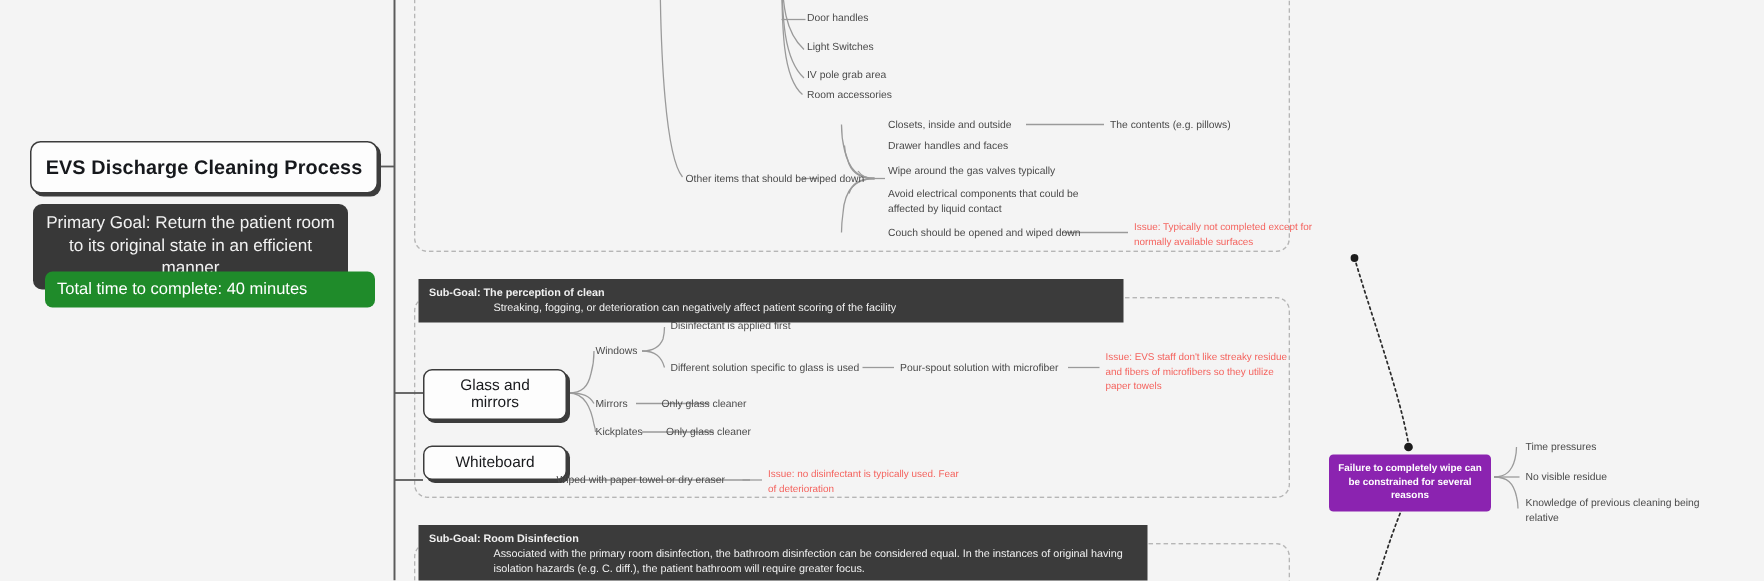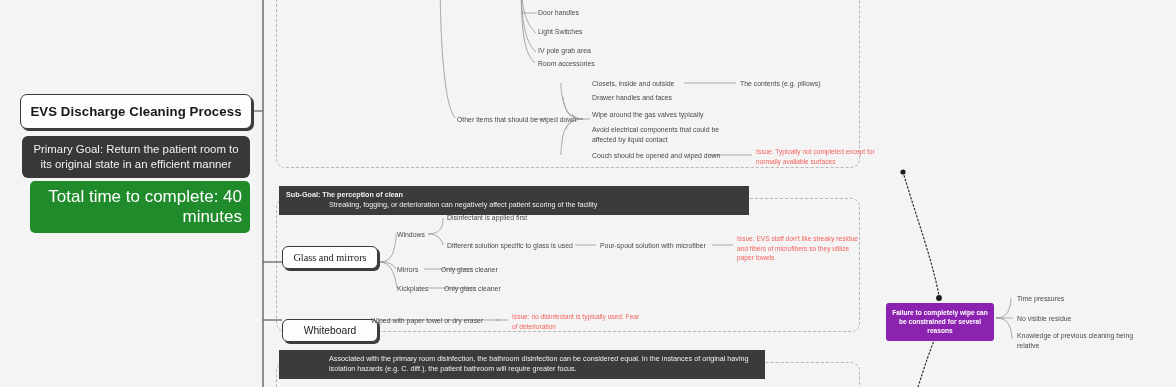--- a/index.html
+++ b/index.html
@@ -25,40 +25,40 @@
     border-radius:7px;
     box-shadow:2px 2px 0 #3c3c3c;
     text-align:center;
     font-size:13.2px;
     font-weight:bold;
     letter-spacing:.1px;
     color:#16181c;
   }
   .goal-box{
     position:absolute;
-    left:22px;top:136px;width:228px;
+    left:22px;top:136px;width:210px;
     box-sizing:border-box;
     padding:6px 8px;
     background:#383838;
     border-radius:6px;
     color:#f2f2f2;
     text-align:center;
     font-size:11.4px;
     line-height:1.32;
   }
   .time-box{
     position:absolute;
     left:30px;top:181px;width:220px;
     box-sizing:border-box;
     padding:6px 8px;
     background:#1f8b2a;
     border-radius:5px;
     color:#ffffff;
-    text-align:right;
-    font-size:17px;
+    text-align:left;
+    font-size:11px;
   }
 
   
   .group{
     position:absolute;
     box-sizing:border-box;
     border:1.4px dashed #b6b6b6;
     border-radius:9px;
     background:#f4f4f4;
   }
@@ -88,22 +88,22 @@
     box-sizing:border-box;
     background:#fdfdfd;
     border:1.5px solid #3c3c3c;
     border-radius:6px;
     box-shadow:2px 2px 0 #3c3c3c;
     font-size:10.3px;
     color:#18191c;
     text-align:center;
     padding:5px 8px;
   }
-  #node-glass{left:282px;top:246px;width:96px;font-family:Liberation Serif, serif;}
-  #node-whiteboard{left:282px;top:319px;width:96px;}
+  #node-glass{left:282px;top:246px;width:96px;}
+  #node-whiteboard{left:282px;top:297px;width:96px;}
 
   
   .purple-node{
     position:absolute;
     left:886px;top:303px;width:108px;
     box-sizing:border-box;
     background:#8b23b0;
     border-radius:3px;
     color:#ffffff;
     font-size:6.6px;
@@ -238,20 +238,21 @@
   <div class="leaf" style="left:397px;top:265px;">Mirrors</div>
   <div class="leaf" style="left:441px;top:265px;">Only glass cleaner</div>
   <div class="leaf" style="left:397px;top:284px;">Kickplates</div>
   <div class="leaf" style="left:444px;top:284px;">Only glass cleaner</div>
 
   <div class="leaf" style="left:371px;top:316px;">Wiped with paper towel or dry eraser</div>
   <div class="issue" style="left:512px;top:312px;">Issue: no disinfectant is typically used. Fear
 of deterioration</div>
 
   <div class="subgoal" id="subgoal-disinfect">
+    <span class="sg-title">Sub-Goal: Room Disinfection</span>
     <span class="sg-desc">Associated with the primary room disinfection, the bathroom disinfection can be considered equal. In the instances of original having isolation hazards (e.g. C. diff.), the patient bathroom will require greater focus.</span>
   </div>
 
   <div class="purple-node">Failure to completely wipe can be constrained for several reasons</div>
   <div class="leaf" style="left:1017px;top:294px;">Time pressures</div>
   <div class="leaf" style="left:1017px;top:314px;">No visible residue</div>
   <div class="leaf" style="left:1017px;top:331px;">Knowledge of previous cleaning being
 relative</div>
 
 </div>

